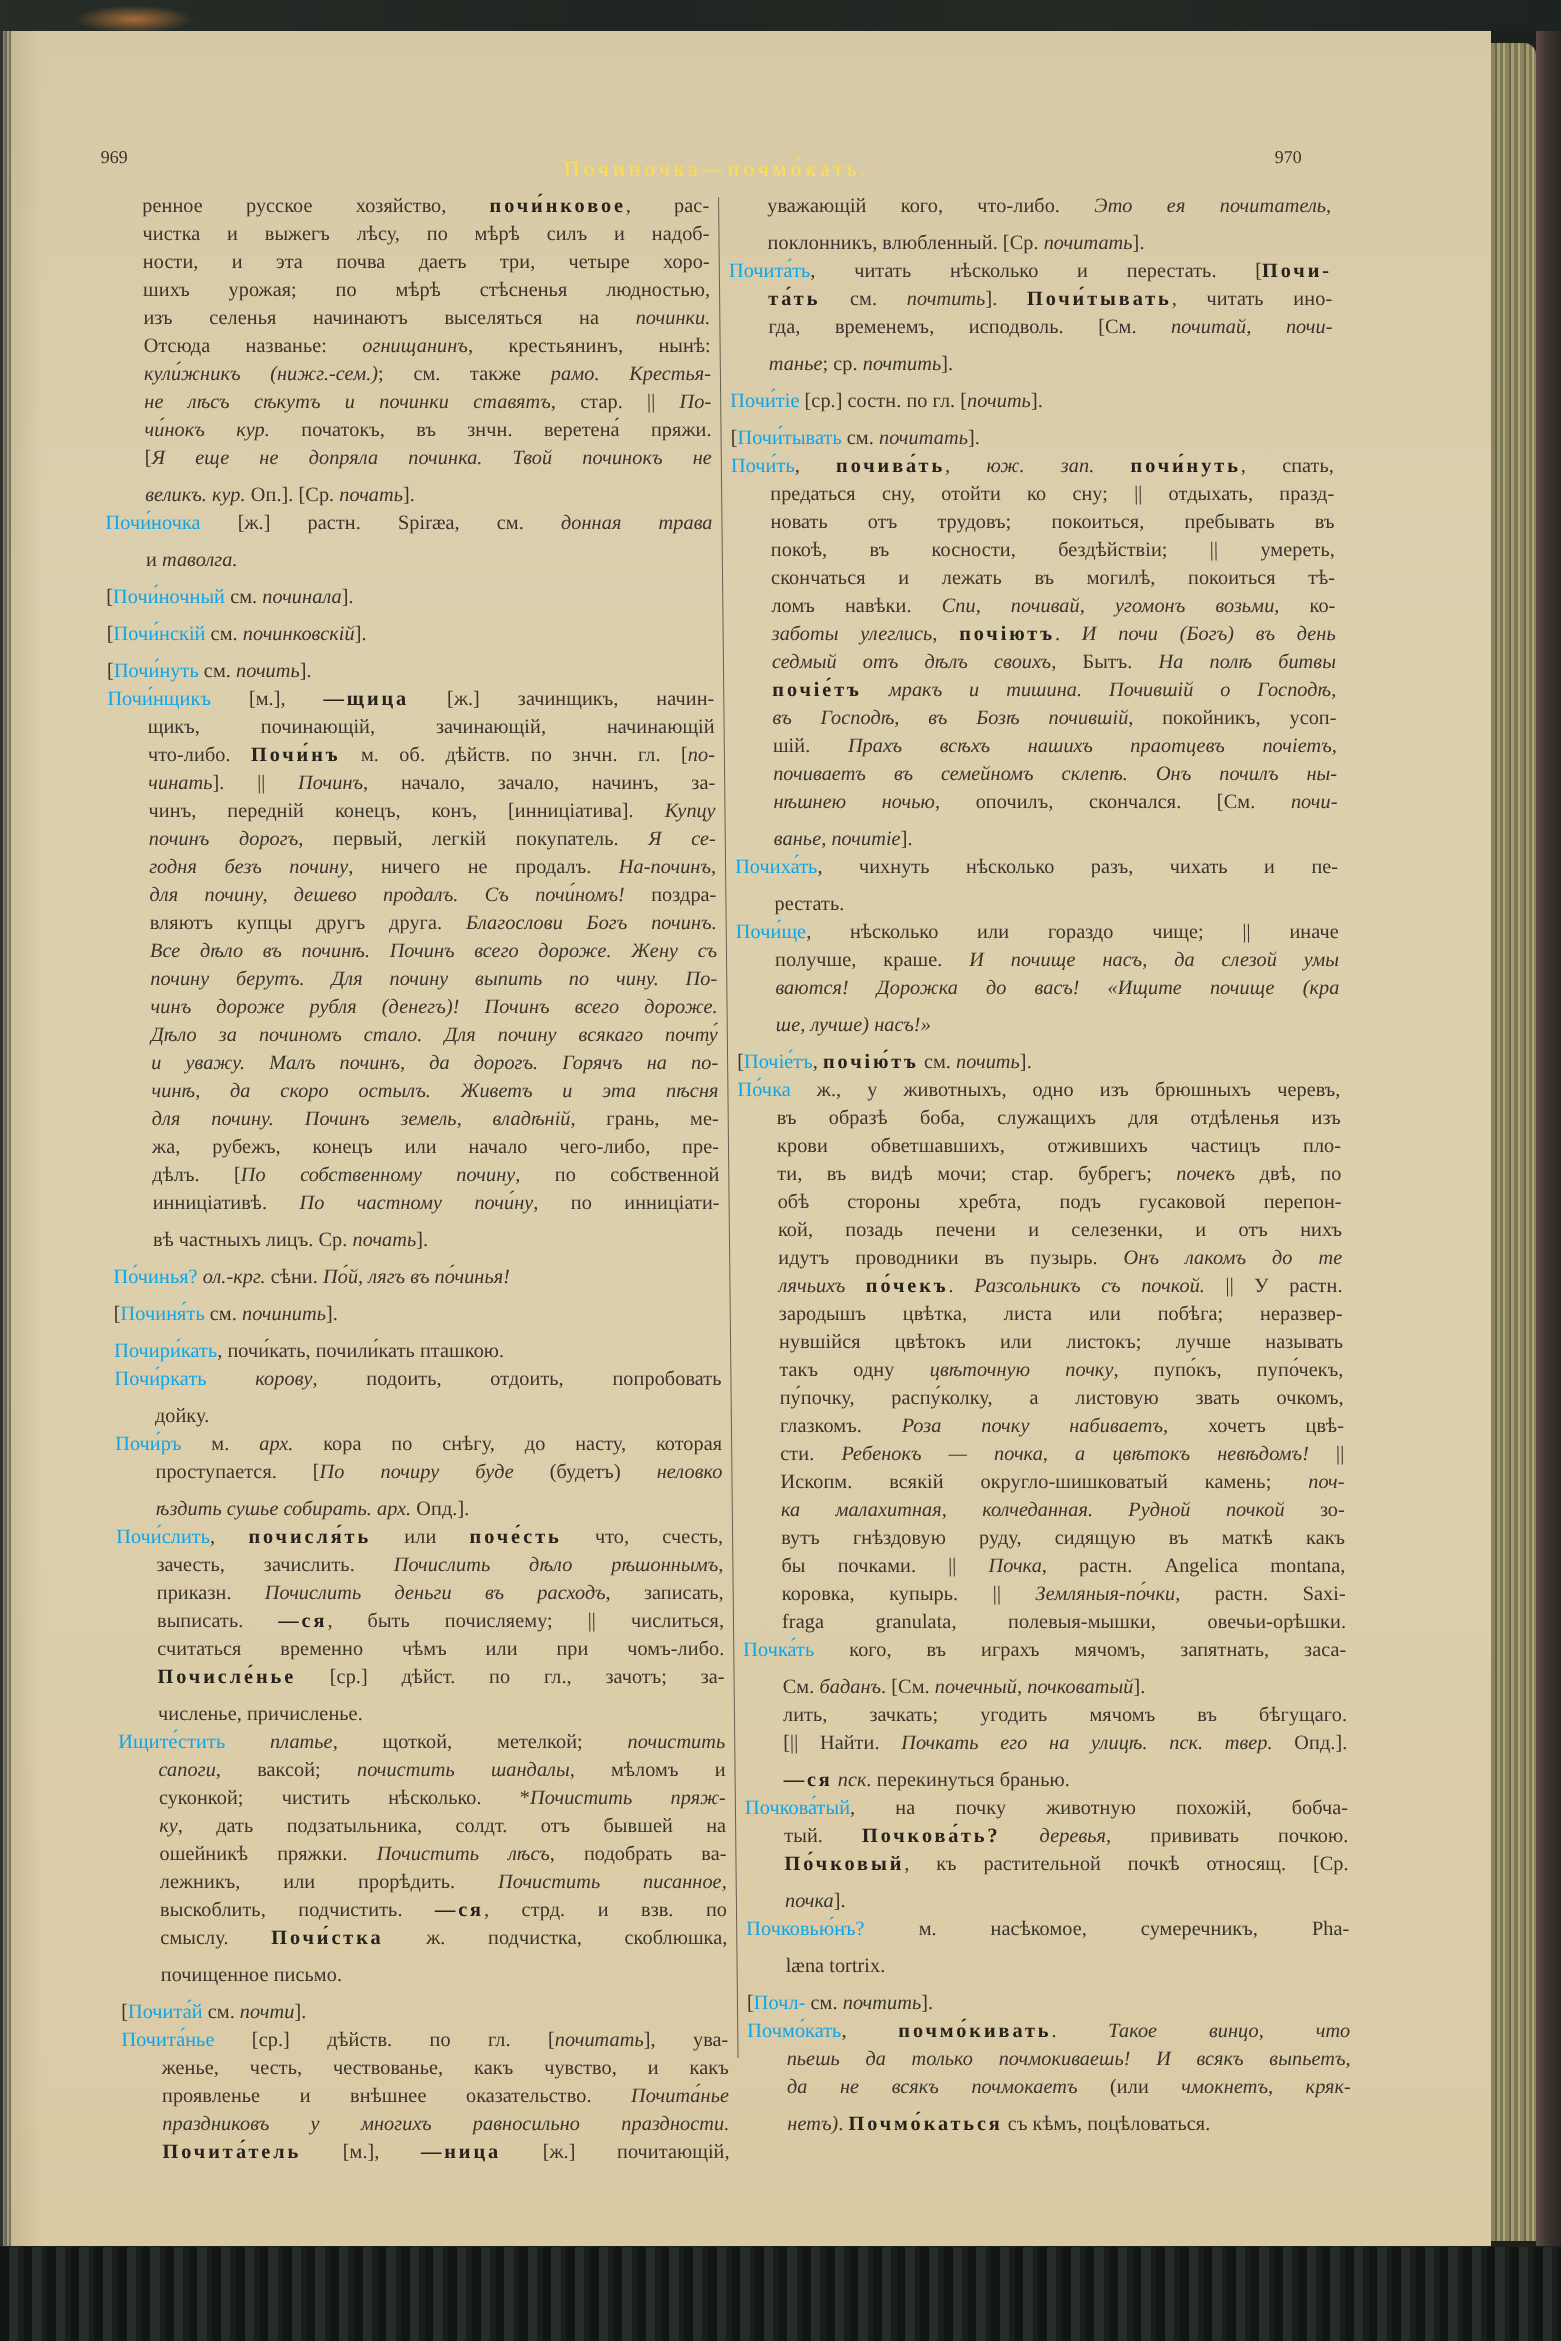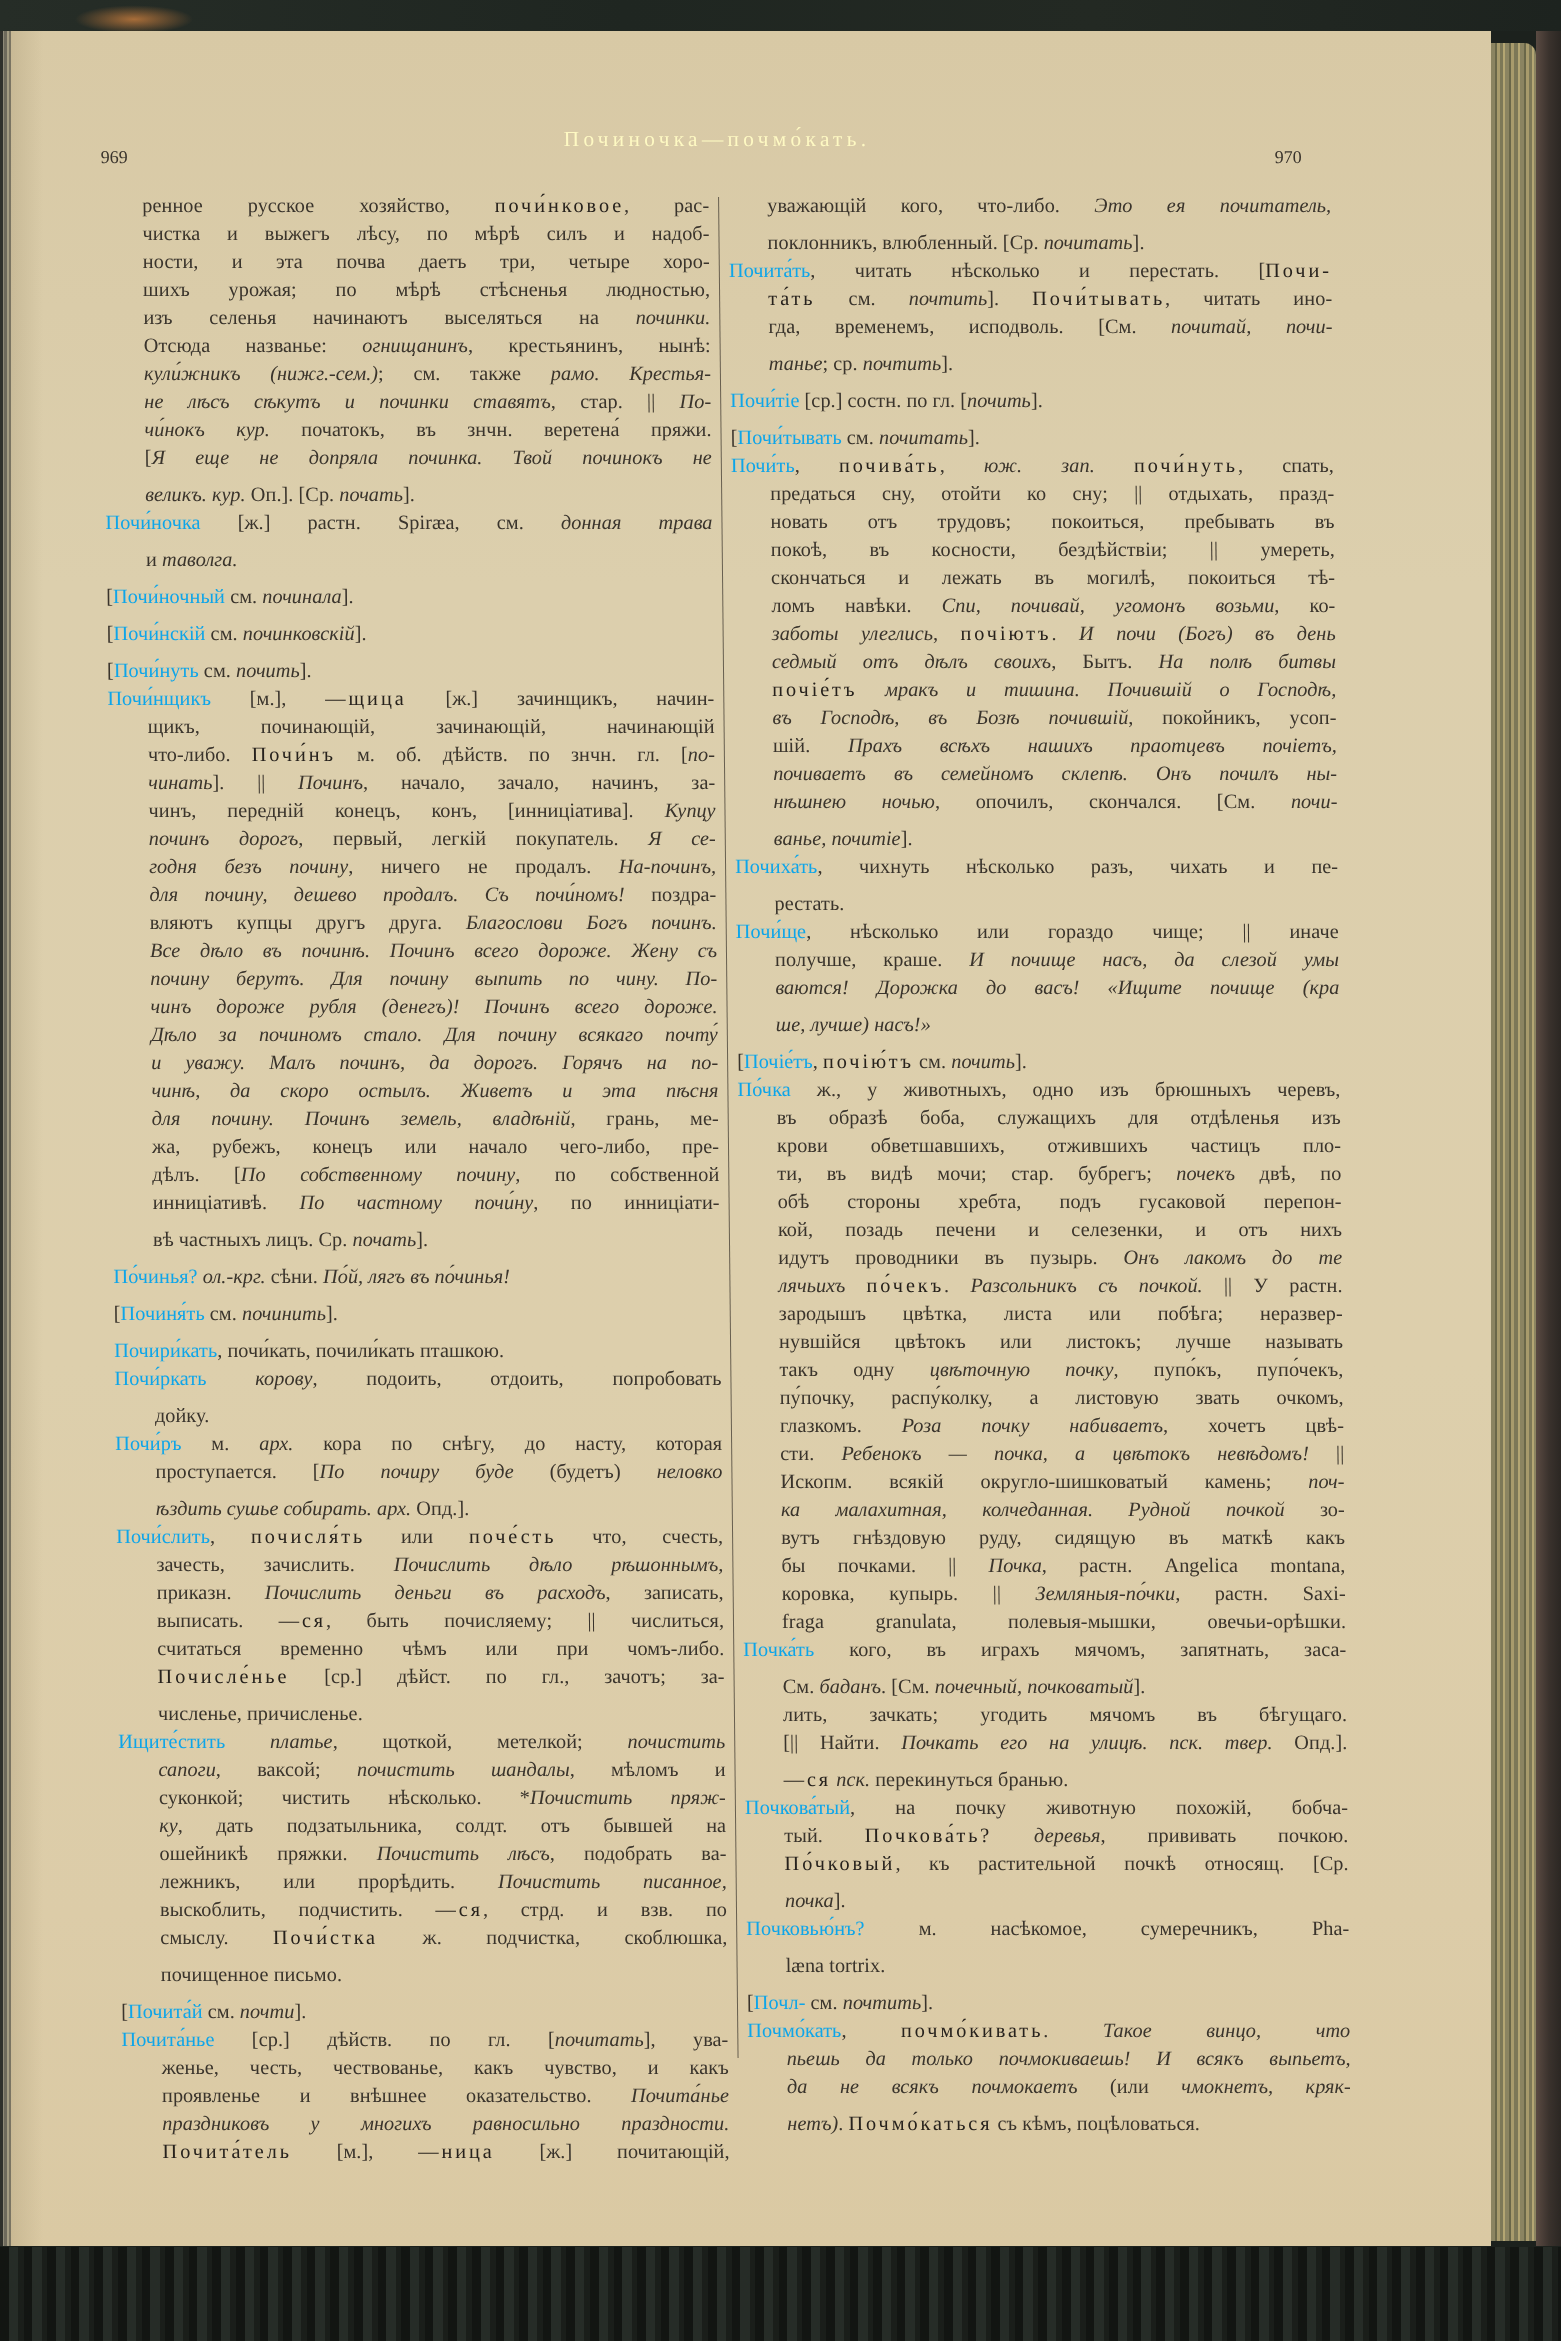--- a/index.html
+++ b/index.html
@@ -44,22 +44,22 @@
     position:absolute; left:0; top:0; width:1561px; height:2342px;
     transform:skewX(0.6deg); transform-origin:0 0;
     color:var(--ink,#3a342c);
   }
   .pgnum {
     position:absolute; top:145px; font-size:18px; line-height:25px; color:#3a342c;
   }
   .pgnum-left { left:99px; }
   .pgnum-right { left:1273px; width:54px; text-align:left; }
   .running-title {
-    position:absolute; top:127px; left:501px; width:429px; text-align:center;
-    font-size:21.4px; line-height:25px; letter-spacing:.2em; color:#fef9c3;
+    position:absolute; top:157px; left:501px; width:429px; text-align:center;
+    font-size:21.4px; line-height:25px; letter-spacing:.2em; color:#fde047;
   }
 
   .divider {
     position:absolute; left:716px; top:197px; width:1.1px; height:1861px;
     background:#534b40; opacity:.85;
   }
 
   .column { position:absolute; top:191px; }
   .col-left  { left:100px;  width:607px; --indent:40px; }
   .col-right { left:726px; width:603px; --indent:39px; }
@@ -68,21 +68,21 @@
     height:28px; line-height:28px; font-size:20.4px;
     text-align:justify; text-align-last:justify;
     white-space:normal; overflow:visible;
   }
   .line.cont { padding-left:var(--indent); }
   .line.end { text-align-last:left;margin-top:9px; }
 
   .seg-regular  { }
   .seg-italic   { font-style:italic; }
   .seg-headword { font-weight:normal; color:#0ea5e9; }
-  .seg-spaced   { font-weight:normal; letter-spacing:.14em; color:#27221d; }
+  .seg-spaced   { font-weight:bold; letter-spacing:.14em; color:#27221d; }
 </style>
 </head>
 <body>
 
 <div class="top-band"></div>
 <div class="left-strip"></div>
 <div class="page"></div>
 <div class="page-edges"></div>
 <div class="far-right"></div>
 <div class="bottom-band"></div>

